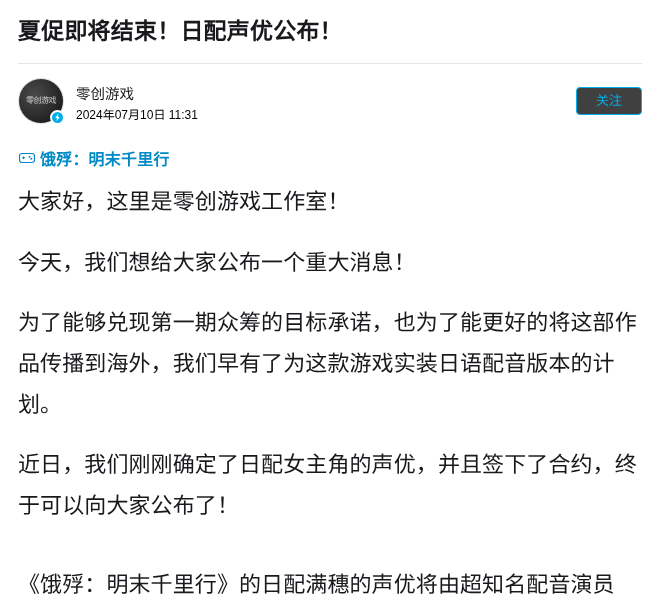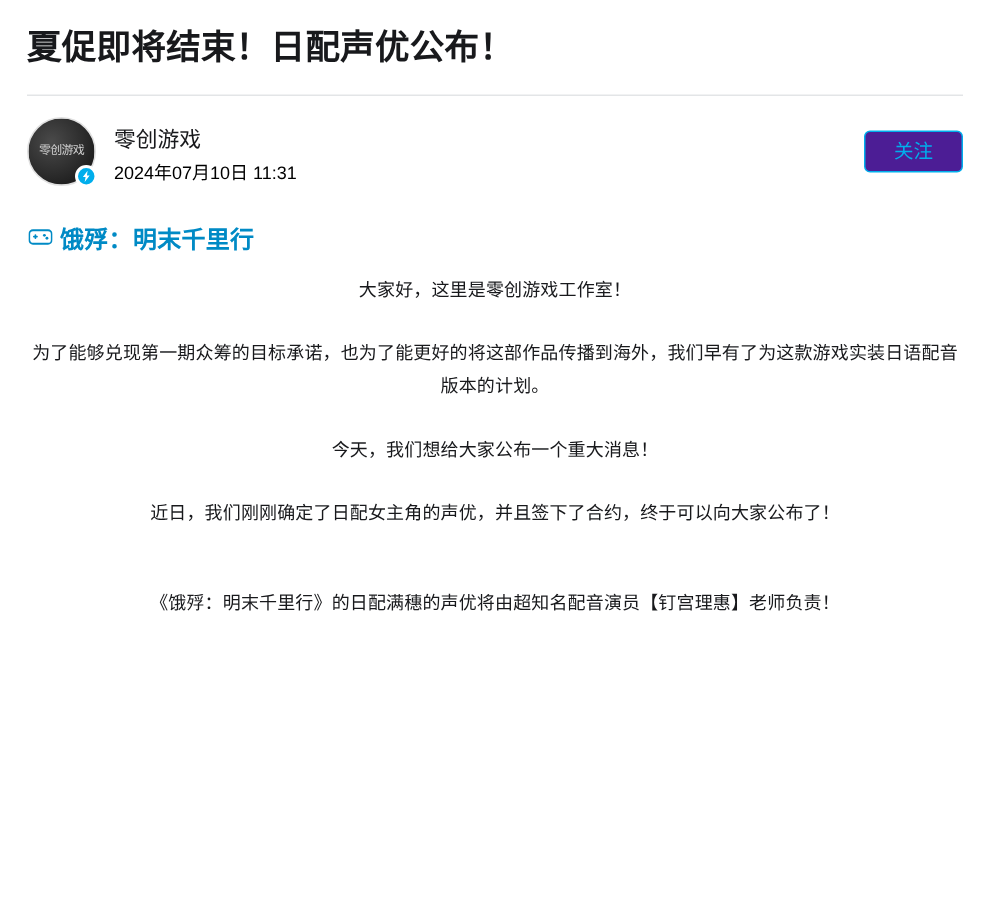--- a/index.html
+++ b/index.html
@@ -106,21 +106,21 @@
     top: 50%;
     transform: translateY(-50%);
     width: 66px;
     height: 28px;
     line-height: 26px;
     text-align: center;
     border: 1px solid #00aeec;
     border-radius: 4px;
     color: #00aeec;
     font-size: 13px;
-    background: #4c1d95;
+    background: #404040;
     box-sizing: border-box;
     cursor: pointer;
     user-select: none;
   }
   .content {
     padding-top: 2px;
   }
   .game-tag {
     display: flex;
     align-items: center;
@@ -136,27 +136,26 @@
     align-items: center;
     justify-content: center;
   }
   .game-tag .tag-text {
     color: #008ac5;
     font-size: 16px;
     font-weight: bold;
     letter-spacing: 0.2px;
   }
   p.para {
-    font-size: 12px;
+    font-size: 22px;
     line-height: 1.85;
     color: #18191c;
     margin: 0 0 20px 0;
     letter-spacing: 0.1px;
     word-break: break-all;
-    text-align: center;
   }
   p.para.gap-large {
     margin-bottom: 38px;
   }
   p.para.last {
     margin-bottom: 0;
   }
 </style>
 </head>
 <body>
@@ -194,19 +193,19 @@
           <rect x="3" y="7.2" width="3.2" height="1.1" rx="0.5" fill="#008ac5"></rect>
           <rect x="4.05" y="6.15" width="1.1" height="3.2" rx="0.5" fill="#008ac5"></rect>
           <circle cx="10.6" cy="6.9" r="0.95" fill="#008ac5"></circle>
           <circle cx="12.3" cy="8.8" r="0.95" fill="#008ac5"></circle>
         </svg>
       </span>
       <span class="tag-text">饿殍：明末千里行</span>
     </div>
 
     <p class="para">大家好，这里是零创游戏工作室！</p>
+    <p class="para">今天，我们想给大家公布一个重大消息！</p>
     <p class="para">为了能够兑现第一期众筹的目标承诺，也为了能更好的将这部作品传播到海外，我们早有了为这款游戏实装日语配音版本的计划。</p>
-    <p class="para">今天，我们想给大家公布一个重大消息！</p>
     <p class="para gap-large">近日，我们刚刚确定了日配女主角的声优，并且签下了合约，终于可以向大家公布了！</p>
     <p class="para last">《饿殍：明末千里行》的日配满穗的声优将由超知名配音演员【钉宫理惠】老师负责！</p>
 
   </div>
 </div>
 
 </body></html>

